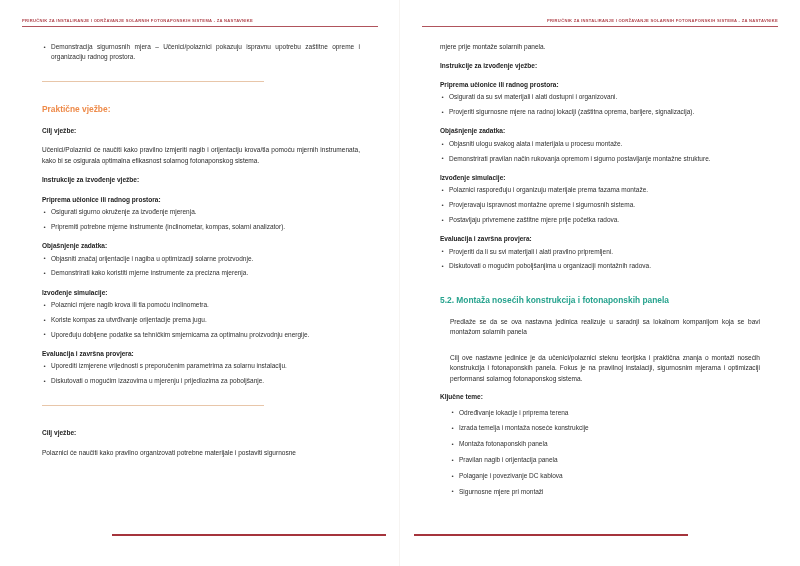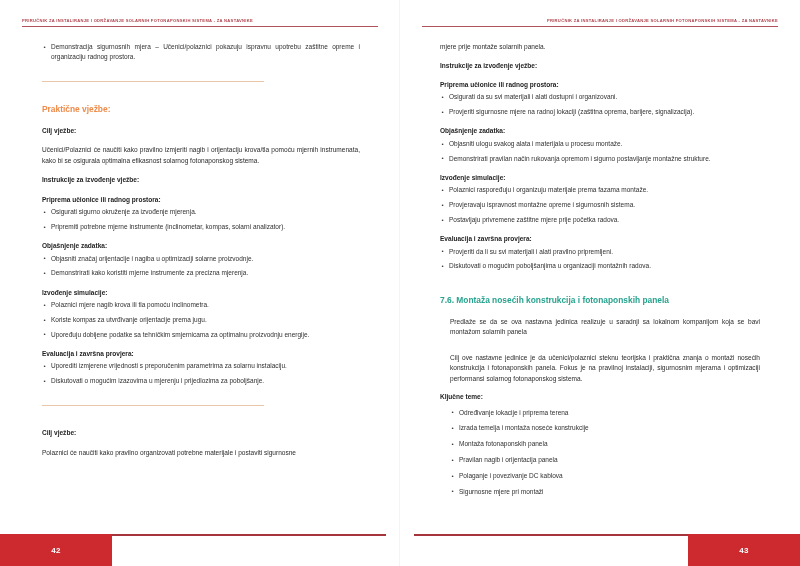--- a/index.html
+++ b/index.html
@@ -210,23 +210,20 @@
 
 
       <div class="h-bold">Cilj vježbe:</div>
       <div class="gap-sm"></div>
       <p class="para">Polaznici će naučiti kako pravilno organizovati potrebne materijale i postaviti sigurnosne</p>
 
     </div>
 
     <div class="footer">
       <div class="footer-rule"></div>
-      <div class="pagebox">
-        <span class="pagenum">42</span>
-      </div>
     </div>
   </div>
 
   <div class="page page-right">
 
     <div class="rh">
       <div class="rh-text">PRIRUČNIK ZA INSTALIRANJE I ODRŽAVANJE SOLARNIH FOTONAPONSKIH SISTEMA - ZA NASTAVNIKE</div>
       <div class="rh-rule"></div>
     </div>
 
@@ -257,40 +254,37 @@
       </ul>
 
       <div class="h-bold sp">Evaluacija i završna provjera:</div>
       <ul class="bl">
         <li>Provjeriti da li su svi materijali i alati pravilno pripremljeni.</li>
         <li>Diskutovati o mogućim poboljšanjima u organizaciji montažnih radova.</li>
       </ul>
 
       <div class="gap-lg"></div>
 
-      <div class="h-teal">7.6. Montaža nosećih konstrukcija i fotonaponskih panela</div>
+      <div class="h-teal">5.2. Montaža nosećih konstrukcija i fotonaponskih panela</div>
 
       <p class="para indent">Predlaže se da se ova nastavna jedinica realizuje u saradnji sa lokalnom kompanijom koja se bavi montažom solarnih panela</p>
       <div class="gap-sm"></div>
       <p class="para indent">Cilj ove nastavne jedinice je da učenici/polaznici steknu teorijska i praktična znanja o montaži nosećih konstrukcija i fotonaponskih panela. Fokus je na pravilnoj instalaciji, sigurnosnim mjerama i optimizaciji performansi solarnog fotonaponskog sistema.</p>
 
       <div class="h-bold">Ključne teme:</div>
 
       <ul class="bl themes">
         <li>Određivanje lokacije i priprema terena</li>
         <li>Izrada temelja i montaža noseće konstrukcije</li>
         <li>Montaža fotonaponskih panela</li>
         <li>Pravilan nagib i orijentacija panela</li>
         <li>Polaganje i povezivanje DC kablova</li>
         <li>Sigurnosne mjere pri montaži</li>
       </ul>
 
     </div>
 
     <div class="footer">
       <div class="footer-rule"></div>
-      <div class="pagebox">
-        <span class="pagenum">43</span>
-      </div>
     </div>
   </div>
 
 </div>
 
 </body></html>

